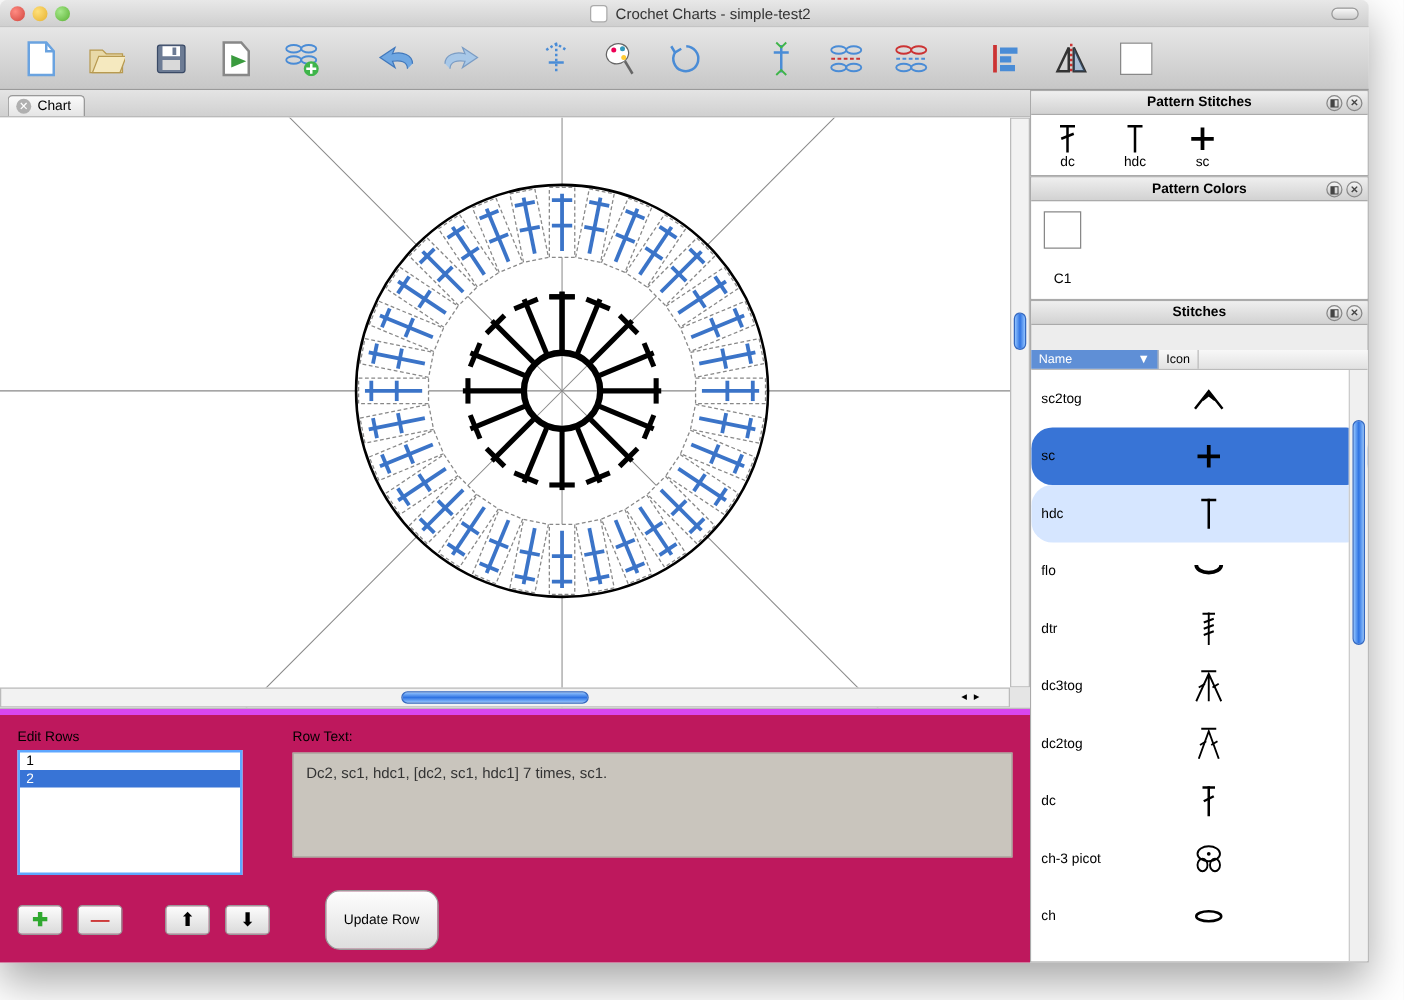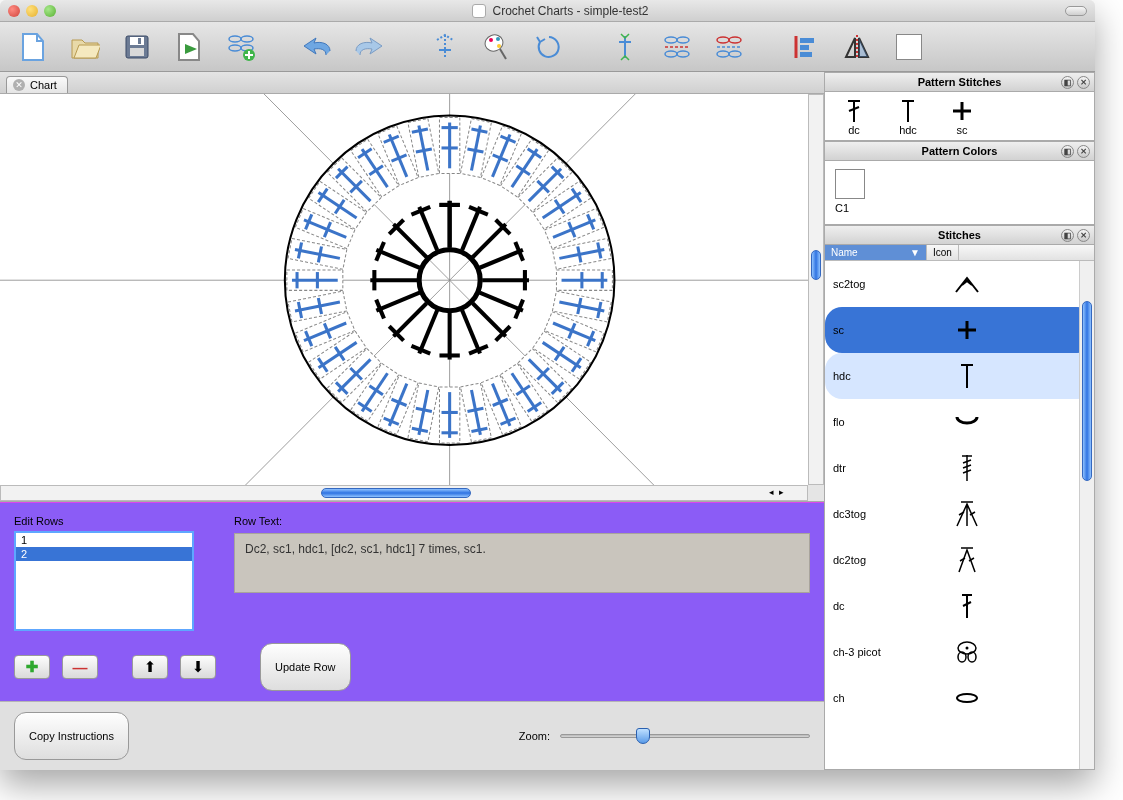--- a/index.html
+++ b/index.html
@@ -41,30 +41,30 @@
 .hscroll { left: 0; right: 16px; bottom: 0; height: 16px; }
 .vscroll { right: 0; top: 0; bottom: 16px; width: 16px; }
 .thumb { position: absolute; background: linear-gradient(90deg,#7db5ff,#3a7ee8,#7db5ff); border-radius: 6px; border: 1px solid #3468c0; }
 .hscroll .thumb { top: 2px; bottom: 2px; left: 320px; width: 150px; background: linear-gradient(#8fc2ff,#2f73e2,#8fc2ff); }
 .vscroll .thumb { left: 2px; right: 2px; top: 155px; height: 30px; background: linear-gradient(90deg,#8fc2ff,#2f73e2,#8fc2ff); }
 .corner { position: absolute; right: 0; bottom: 0; width: 16px; height: 16px; background: #e5e5e5; }
 .arrow-l, .arrow-r { position: absolute; bottom: 3px; width: 10px; height: 10px; font-size: 9px; }
 .arrow-l { right: 28px; } .arrow-r { right: 18px; }
 
 
-.edit-panel { background: #8b5cf6; border-top: 1px solid #d946ef; padding: 12px 14px 10px; }
+.edit-panel { background: #be185d; border-top: 5px solid #d946ef; padding: 12px 14px 10px; }
 .edit-grid { display: flex; gap: 20px; }
 .rows-col { width: 180px; }
 .rows-label { margin-bottom: 4px; }
 .rows-list { border: 2px solid #5ea7ff; background: #fff; height: 100px; overflow: hidden; }
 .row-item { padding: 1px 5px; font-size: 11px; }
 .row-item.sel { background: #3874d6; color: #fff; }
 .text-col { flex: 1; margin-left: 20px; }
 .text-label { margin-bottom: 6px; }
-.rowtext { background: #c9c5bd; border: 1px solid #a8a49c; height: 60px; padding: 8px 10px; color: #333; font-size: 12px; }
+.rowtext { background: #c9c5bd; border: 1px solid #a8a49c; height: 84px; padding: 8px 10px; color: #333; font-size: 12px; }
 .row-buttons { margin-top: 12px; display: flex; align-items: center; gap: 12px; }
 .icon-btn { width: 36px; height: 24px; background: linear-gradient(#fdfdfd,#dadada); border: 1px solid #9a9a9a; border-radius: 4px; display: flex; align-items: center; justify-content: center; font-size: 15px; }
 .push-btn { background: linear-gradient(#fefefe,#dedede); border: 1px solid #999; border-radius: 12px; padding: 17px 14px; font-size: 11px; }
 
 
 .bottom { background: #e0e0e0; border-top: 1px solid #b5b5b5; padding: 10px 14px; display: flex; align-items: center; gap: 24px; }
 .zoom-wrap { display: flex; align-items: center; gap: 10px; margin-left: auto; }
 .slider-track { width: 250px; height: 4px; background: linear-gradient(#b8b8b8,#d8d8d8); border-radius: 2px; border: 1px solid #999; position: relative; }
 .slider-thumb { position: absolute; top: -7px; left: 75px; width: 14px; height: 16px; background: linear-gradient(#bfe0ff,#5a9be8); border: 1px solid #2a60b0; border-radius: 3px 3px 7px 7px; }
 
@@ -76,21 +76,21 @@
 .panel-body { background: #fff; }
 
 .pattern-stitches .panel-body { display: flex; gap: 24px; padding: 6px 14px 4px; }
 .pstitch { text-align: center; font-size: 11px; }
 .pstitch .sym { width: 30px; height: 26px; display: flex; align-items: center; justify-content: center; }
 
 .pattern-colors .panel-body { padding: 8px 10px 10px; }
 .swatch { width: 30px; height: 30px; border: 1px solid #888; background: #fff; }
 
 .stitches { flex: 1; display: flex; flex-direction: column; }
-.stitches .panel-body { flex: 1; display: flex; flex-direction: column; }
+.stitches .panel-body { flex: 1; display: flex; flex-direction: column; margin-top: 20px; }
 .st-header { display: flex; background: linear-gradient(#f8f8f8,#e2e2e2); border-bottom: 1px solid #bbb; font-size: 10px; }
 .st-header .col { padding: 2px 6px; border-right: 1px solid #bbb; }
 .st-header .name { width: 102px; background: #5f8fd6; color: #fff; display: flex; justify-content: space-between; }
 .st-list { flex: 1; overflow: hidden; position: relative; }
 .st-row { display: flex; align-items: center; height: 46px; border-bottom: 0; border-radius: 17px; }
 .st-row .nm { width: 102px; padding: 0 8px; font-size: 11px; }
 .st-row .ic { width: 80px; display: flex; justify-content: center; }
 .st-row.sel { background: #3874d6; color: #000; }
 .st-row.alt { background: #d6e6ff; }
 .st-scroll { position: absolute; right: 0; top: 0; bottom: 0; width: 15px; background: #f0f0f0; border-left: 1px solid #ccc; }
@@ -462,29 +462,20 @@
               <span>⬆</span>
             </div>
           <div class="icon-btn">
               <span>⬇</span>
             </div>
           <div style="width:20px"></div>
           <button class="push-btn">Update Row</button>
         </div>
       </div>
 
-      <div class="bottom">
-        <button class="push-btn">Copy Instructions</button>
-        <div class="zoom-wrap">
-          <span>Zoom:</span>
-          <div class="slider-track">
-              <div class="slider-thumb"></div>
-            </div>
-        </div>
-      </div>
     </div>
 
     <div class="right">
       <div class="panel pattern-stitches">
         <div class="panel-head">
           <span>Pattern Stitches</span>
           <div class="panel-ctrls">
               <div class="pctrl">◧</div>
               <div class="pctrl">✕</div>
             </div>
@@ -525,21 +516,21 @@
         <div class="panel-head">
           <span>Pattern Colors</span>
           <div class="panel-ctrls">
               <div class="pctrl">◧</div>
               <div class="pctrl">✕</div>
             </div>
         </div>
         <div class="panel-body">
           <div>
             <div class="swatch"></div>
-            <div style="margin-top:3px;text-align:left;width:30px">C1</div>
+            <div style="margin-top:18px;text-align:center;width:30px">C1</div>
           </div>
         </div>
       </div>
 
       <div class="panel stitches" style="flex:1;display:flex;flex-direction:column">
         <div class="panel-head">
           <span>Stitches</span>
           <div class="panel-ctrls">
               <div class="pctrl">◧</div>
               <div class="pctrl">✕</div>

